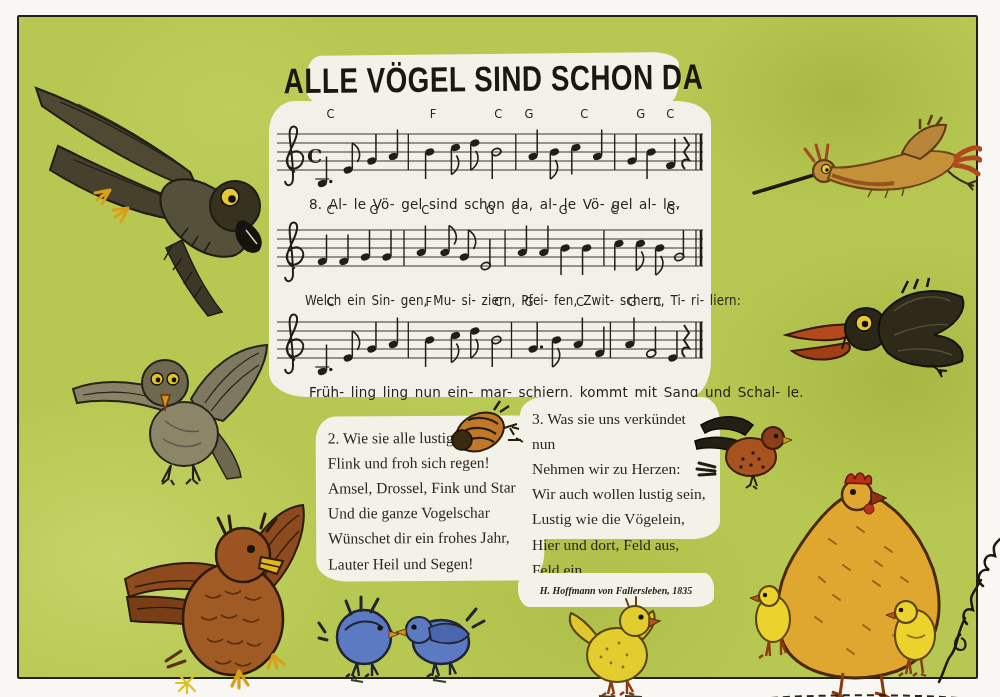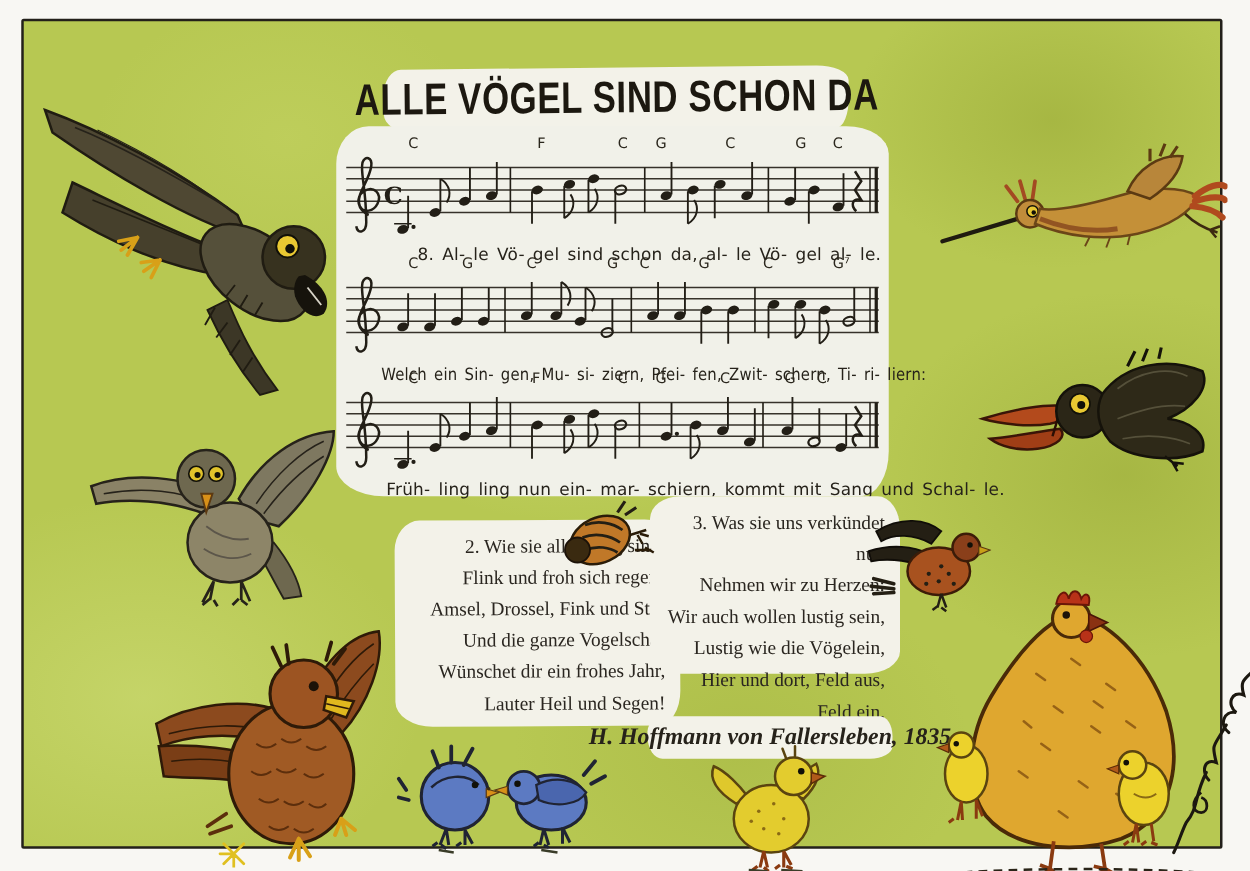--- a/index.html
+++ b/index.html
@@ -14,21 +14,20 @@
     position:absolute;left:17px;top:15px;width:961px;height:664px;
     border:2.5px solid #23201a;border-radius:2px;
     background:
       radial-gradient(230px 170px at 86% 12%, rgba(150,166,52,.50), transparent 70%),
       radial-gradient(280px 210px at 92% 55%, rgba(146,162,50,.45), transparent 70%),
       radial-gradient(320px 230px at 10% 82%, rgba(208,222,122,.55), transparent 70%),
       radial-gradient(260px 170px at 45% 42%, rgba(214,226,134,.45), transparent 72%),
       radial-gradient(220px 160px at 22% 14%, rgba(200,214,104,.40), transparent 70%),
       radial-gradient(260px 200px at 60% 88%, rgba(160,176,62,.40), transparent 70%),
       var(--bg-green);
-    text-align: right;
   }
   .patch{position:absolute;background:var(--paper);}
   .title-patch{
     left:288px;top:37px;width:372px;height:50px;
     border-radius:14px 26px 10px 22px / 20px 12px 24px 14px;
     transform:rotate(-.6deg);
     display:flex;align-items:center;justify-content:center;
   }
   .title-text{
     font-family:"Liberation Sans",sans-serif;font-weight:bold;
@@ -57,21 +56,21 @@
   }
   .verse-patch-2{left:297px;top:399px;width:228px;height:165px;
     border-radius:20px 28px 18px 30px / 24px 18px 28px 20px;transform:rotate(-.3deg);}
   .verse-patch-3{left:501px;top:380px;width:200px;height:142px;
     border-radius:24px 18px 28px 20px / 18px 26px 18px 28px;}
   .attribution-patch{left:499px;top:556px;width:196px;height:34px;
     border-radius:16px 10px 18px 12px / 12px 16px 10px 18px;
     display:flex;align-items:center;justify-content:center;}
   .attribution{
     font-family:"Liberation Serif",serif;font-style:italic;font-weight:bold;
-    font-size:19px;color:#26221a;white-space:nowrap;
+    font-size:10px;color:#26221a;white-space:nowrap;
   }
   .illus{position:absolute;}
 </style>
 </head>
 <body>
 
 <div class="page" data-name="songsheet-page">
   <div class="panel" data-name="watercolor-panel">
 
     <div class="patch title-patch" data-name="title-banner">

